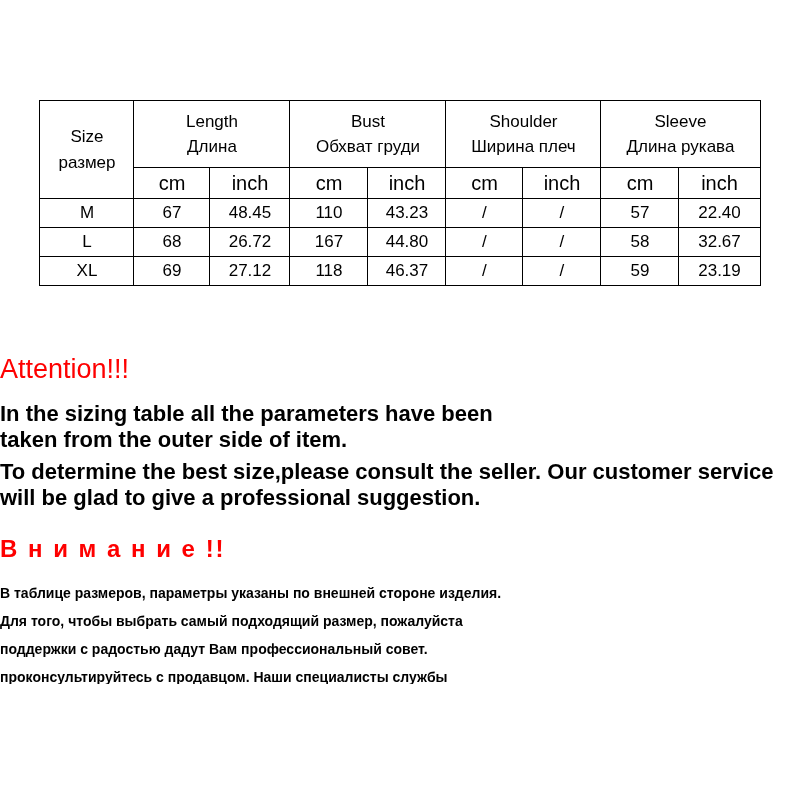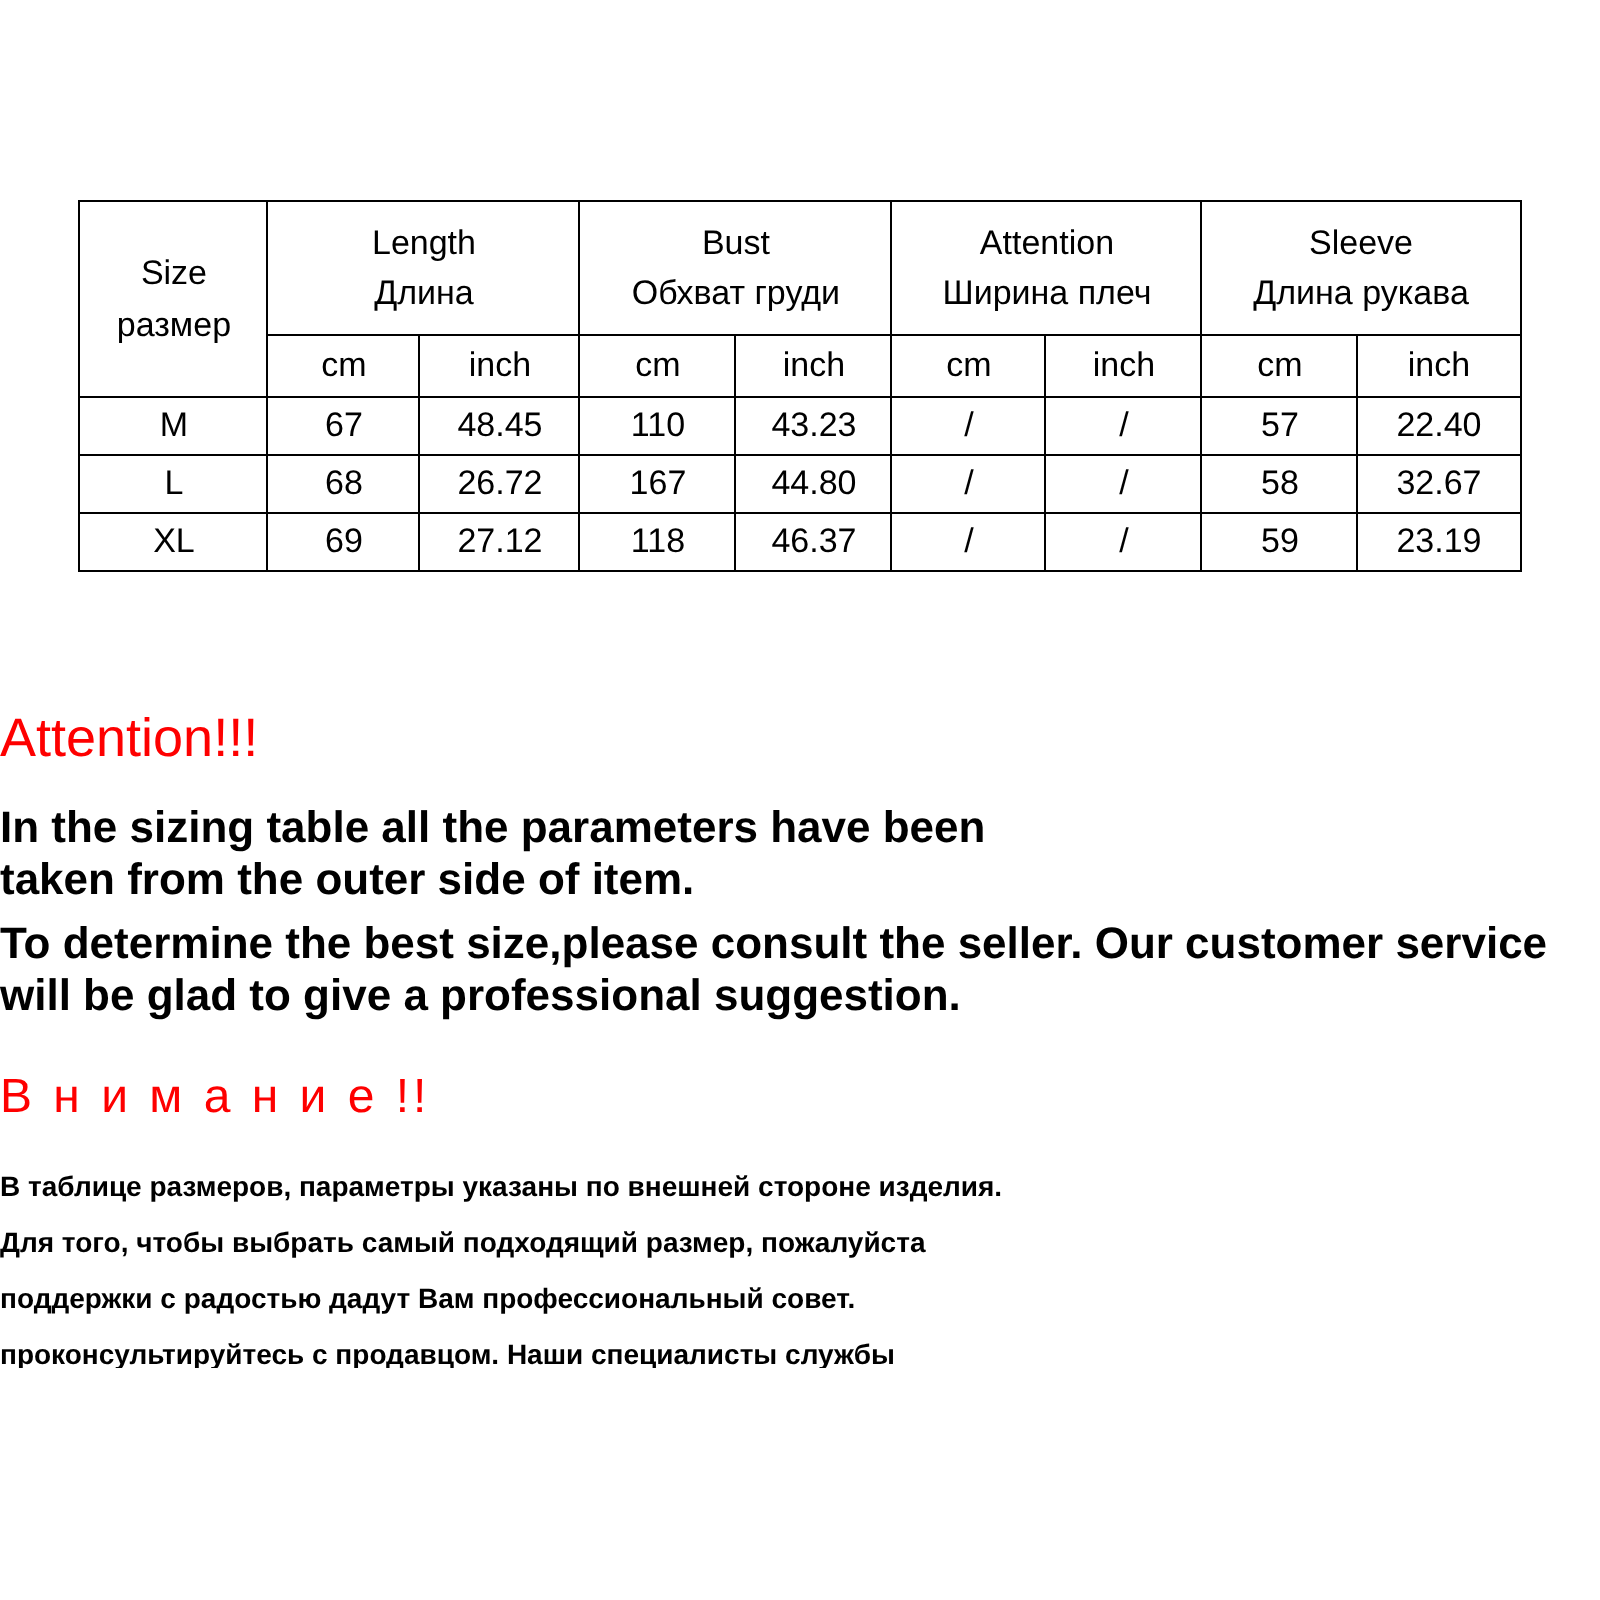--- a/index.html
+++ b/index.html
@@ -21,40 +21,40 @@
   table.size-table td {
     border: 1px solid #000000;
     text-align: center;
     vertical-align: middle;
     font-size: 17px;
     color: #000000;
     padding: 0;
   }
   td.group-head { height: 66px; font-size: 18px; line-height: 1.5; }
   td.size-head  { font-size: 18px; line-height: 1.5; }
-  tr.unit-row td { height: 30px; font-size: 17px; }
+  tr.unit-row td { height: 30px; font-size: 20px; }
   tr.data-row td { height: 28px; font-size: 17px; }
   .notes { margin-top: 68px; text-align: left; }
   .attention-en {
     color: #fe0000;
     font-size: 27px;
     font-weight: 400;
     margin-bottom: 16px;
   }
   .note-line {
     font-size: 22px;
     font-weight: bold;
     line-height: 26px;
     color: #000000;
   }
   .note-gap { margin-top: 6px; }
   .attention-ru {
     color: #fe0000;
     font-size: 24px;
-    font-weight: normal;
+    font-weight: bold;
     letter-spacing: 2px;
     margin-top: 24px;
     margin-bottom: 16px;
   }
   .ru-line {
     font-size: 14px;
     font-weight: bold;
     line-height: 28px;
     color: #000000;
   }
@@ -84,21 +84,21 @@
       </td>
       <td colspan="2" class="group-head">
         <div>Length</div>
         <div>Длина</div>
       </td>
       <td colspan="2" class="group-head">
         <div>Bust</div>
         <div>Обхват груди</div>
       </td>
       <td colspan="2" class="group-head">
-        <div>Attention</div>
+        <div>Shoulder</div>
         <div>Ширина плеч</div>
       </td>
       <td colspan="2" class="group-head">
         <div>Sleeve</div>
         <div>Длина рукава</div>
       </td>
     </tr>
     <tr class="unit-row">
       <td>cm</td>
       <td>inch</td>

